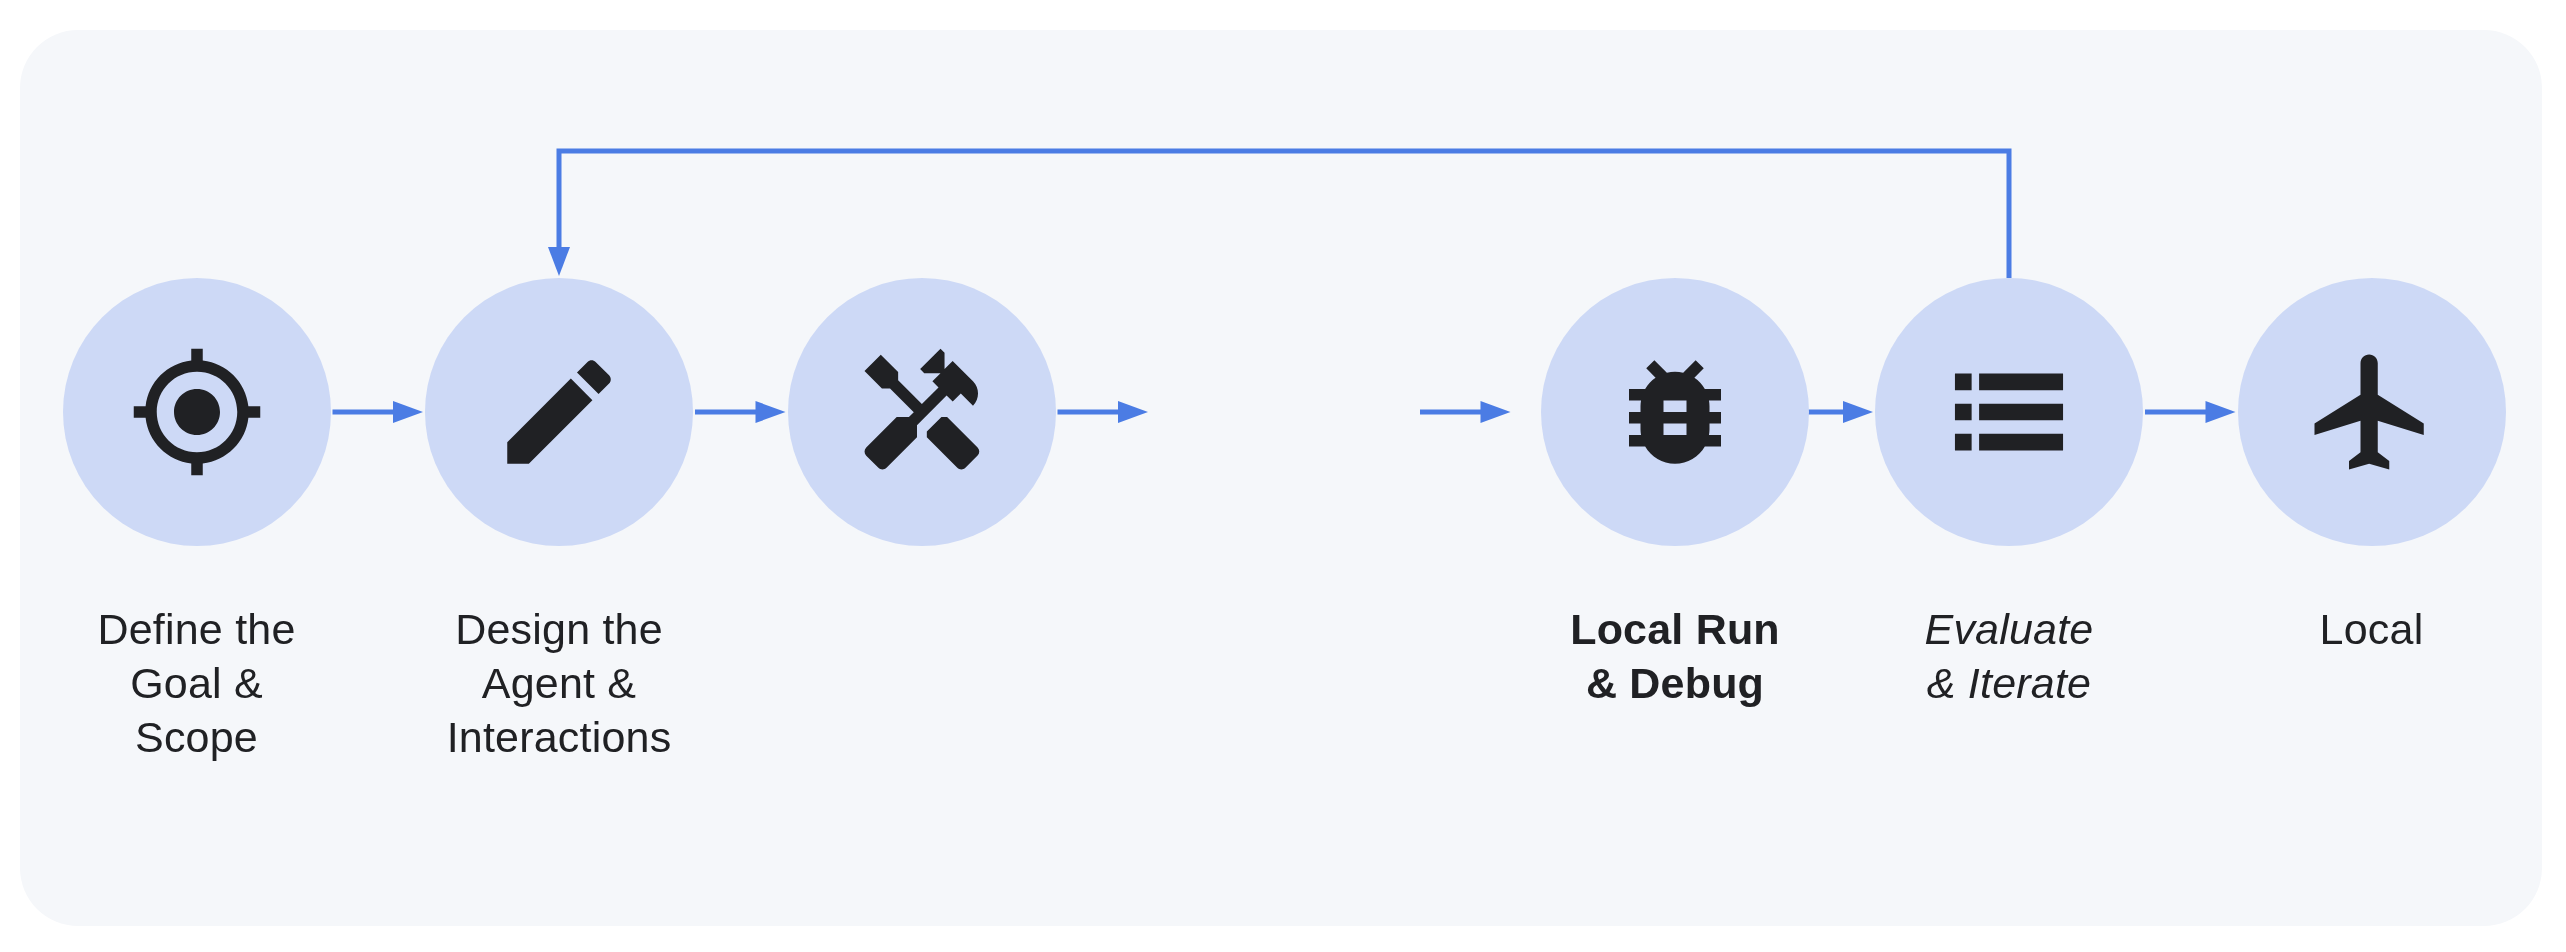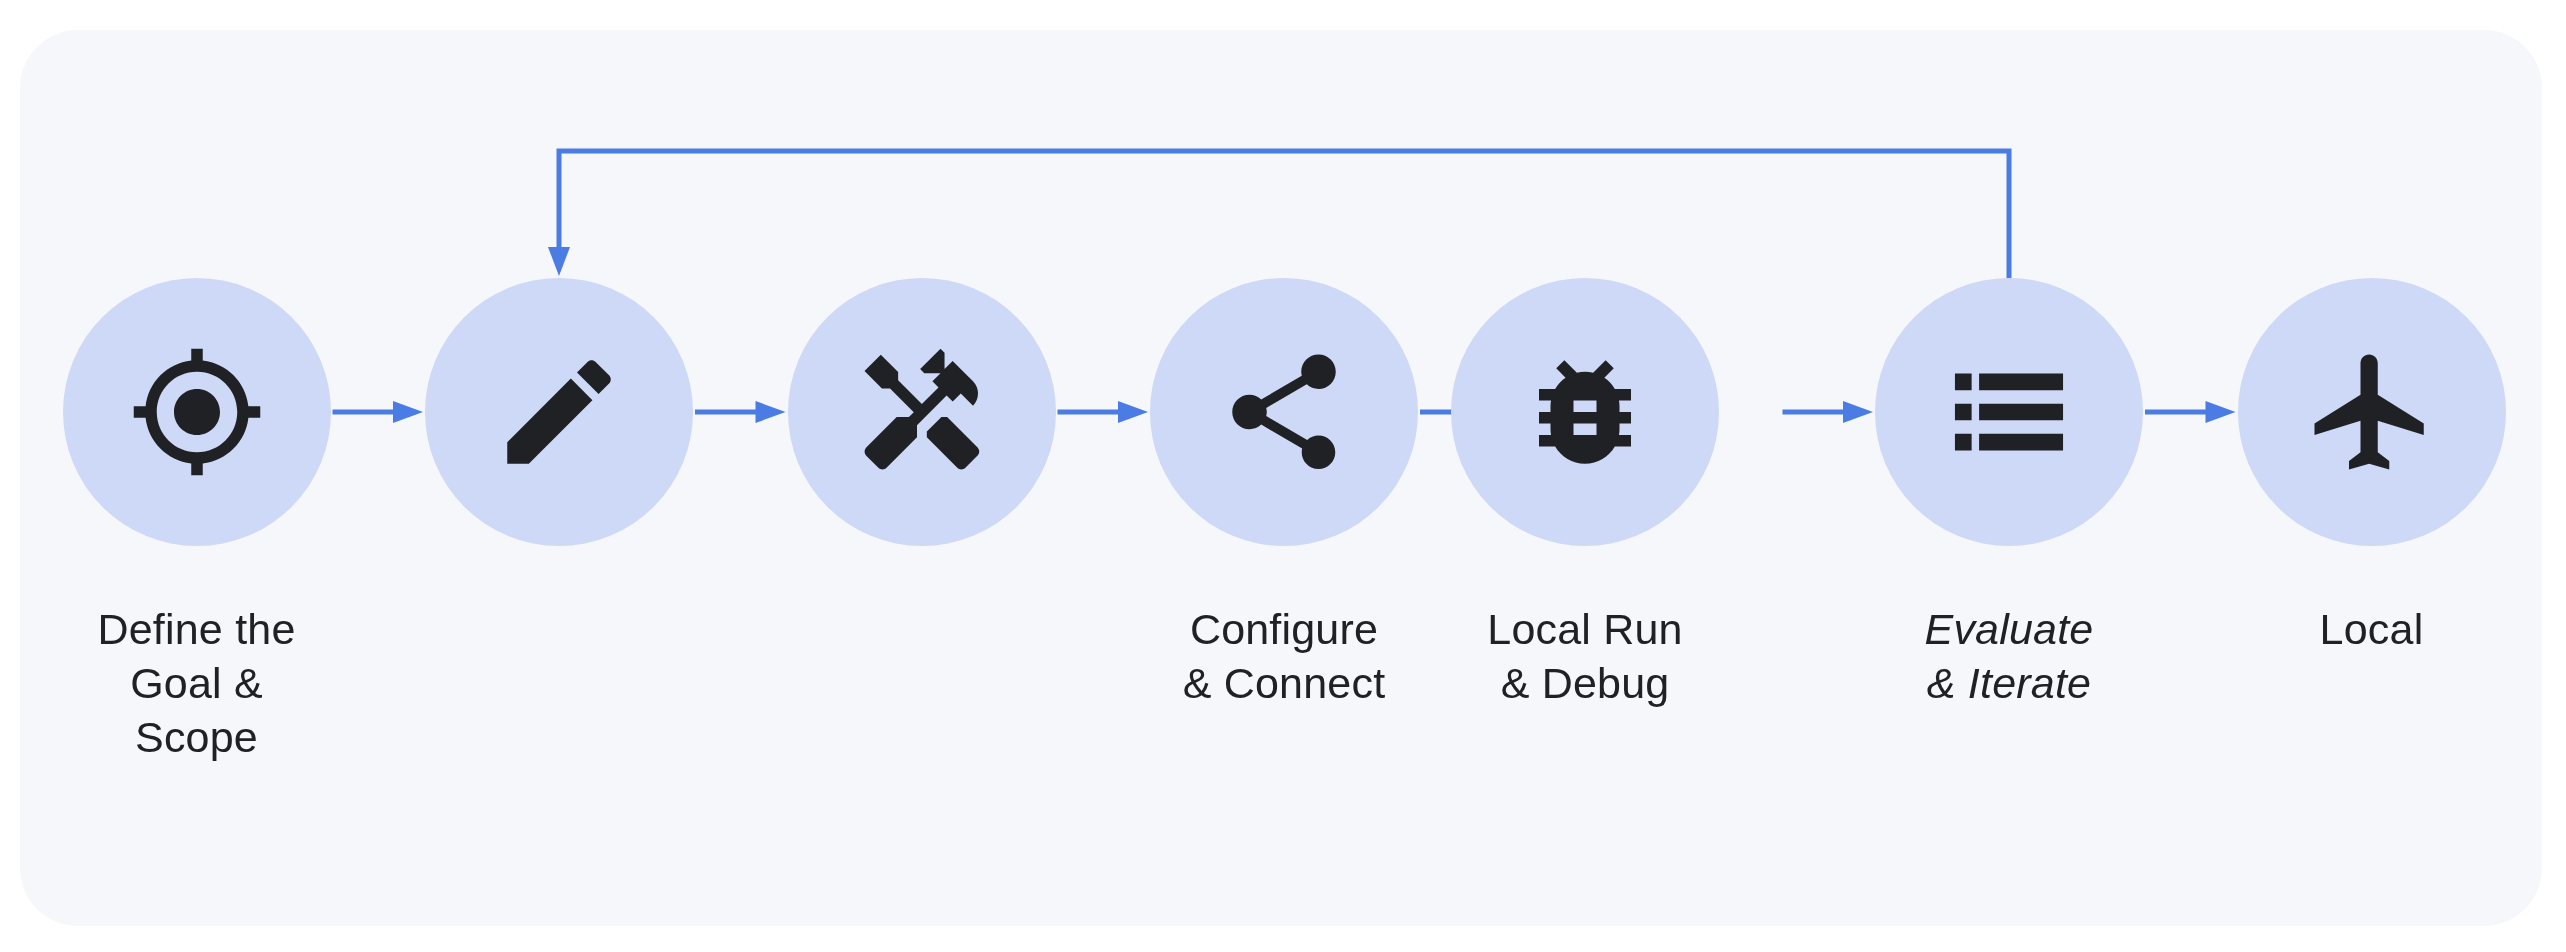--- a/index.html
+++ b/index.html
@@ -88,41 +88,35 @@
 Goal &amp;
 Scope</div>
   </div>
 
   <div class="step" style="left: 399px;">
     <div class="circle">
       <svg width="138" height="138" viewBox="0 0 24 24" aria-hidden="true">
         <path fill="#202124" d="M3 17.25V21h3.75L17.81 9.94l-3.75-3.75L3 17.25zM20.71 7.04c.39-.39.39-1.02 0-1.41l-2.34-2.34c-.39-.39-1.02-.39-1.41 0l-1.83 1.83 3.75 3.75 1.83-1.83z"></path>
       </svg>
     </div>
+    <div class="label">Design the
+Agent &amp;
+Interactions</div>
   </div>
 
   <div class="step" style="left: 761.5px;">
     <div class="circle">
       <svg width="138" height="138" viewBox="0 0 24 24" aria-hidden="true">
         <path fill="#202124" d="M21.67 18.17l-5.3-5.3h-.99l-2.54 2.54v.99l5.3 5.3c.39.39 1.02.39 1.41 0l2.12-2.12c.39-.39.39-1.02 0-1.41zM17.34 10.19l1.41-1.41 2.12 2.12c1.17-1.17 1.17-3.07 0-4.24l-3.54-3.54-1.41 1.41V1.71l-.7-.71-3.54 3.54.71.71h2.83l-1.41 1.41 1.06 1.06-2.89 2.89-4.13-4.13V5.06L4.83 2.04 2 4.87 5.03 7.9h1.41l4.13 4.13-.85.85H7.6l-5.3 5.3c-.39.39-.39 1.02 0 1.41l2.12 2.12c.39.39 1.02.39 1.41 0l5.3-5.3v-2.12l5.15-5.15 1.06 1.05z"></path>
       </svg>
     </div>
   </div>
 
-  <div class="step" style="left: 1124px;">
-    <div class="circle">
-      <svg width="138" height="138" viewBox="0 0 24 24" aria-hidden="true">
-        <path fill="#202124" d="M18 16.08c-.76 0-1.44.3-1.96.77L8.91 12.7c.05-.23.09-.46.09-.7s-.04-.47-.09-.7l7.05-4.11c.54.5 1.25.81 2.04.81 1.66 0 3-1.34 3-3s-1.34-3-3-3-3 1.34-3 3c0 .24.04.47.09.7L8.04 9.81C7.5 9.31 6.79 9 6 9c-1.66 0-3 1.34-3 3s1.34 3 3 3c.79 0 1.5-.31 2.04-.81l7.12 4.16c-.05.21-.08.43-.08.65 0 1.61 1.31 2.92 2.92 2.92 1.61 0 2.92-1.31 2.92-2.92s-1.31-2.92-2.92-2.92z"></path>
-      </svg>
-    </div>
-    <div class="label">Configure
-&amp; Connect</div>
-  </div>
 
-  <div class="step" style="left: 1425px;">
+  <div class="step" style="left: 1515px; font-weight: bold;">
     <div class="circle">
       <svg width="138" height="138" viewBox="0 0 24 24" aria-hidden="true">
         <path fill="#202124" d="M20 8h-2.81c-.45-.78-1.07-1.45-1.82-1.96L17 4.41 15.59 3l-2.17 2.17C12.96 5.06 12.49 5 12 5c-.49 0-.96.06-1.41.17L8.41 3 7 4.41l1.62 1.63C7.88 6.55 7.26 7.22 6.81 8H4v2h2.09c-.05.33-.09.66-.09 1v1H4v2h2v1c0 .34.04.67.09 1H4v2h2.81c1.04 1.79 2.97 3 5.19 3s4.15-1.21 5.19-3H20v-2h-2.09c.05-.33.09-.66.09-1v-1h2v-2h-2v-1c0-.34-.04-.67-.09-1H20V8zm-6 8h-4v-2h4v2zm0-4h-4v-2h4v2z"></path>
       </svg>
     </div>
     <div class="label">Local Run
 &amp; Debug</div>
   </div>
 
   <div class="step" style="left: 1849px; font-style: italic;">

